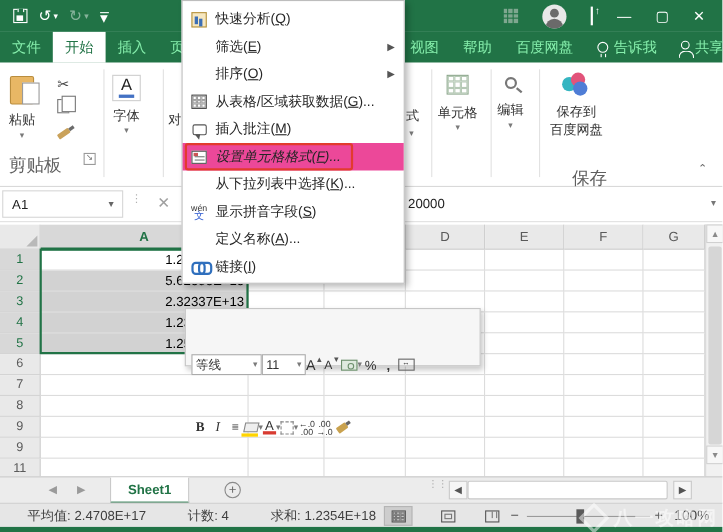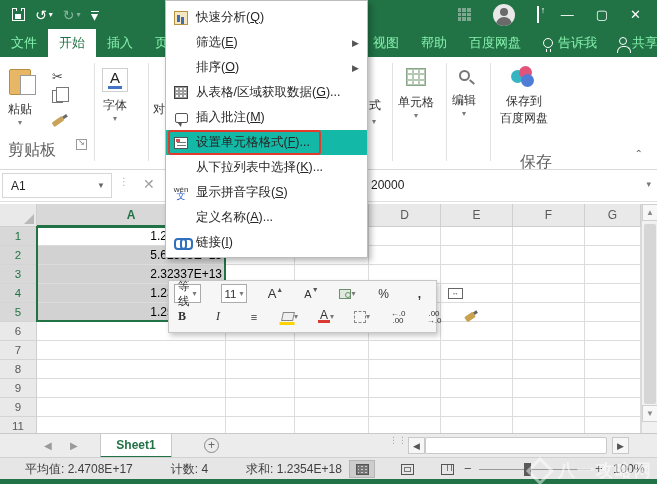--- a/index.html
+++ b/index.html
@@ -86,21 +86,21 @@
   .cell { position:absolute; border-right:1px solid #dcdcdc; border-bottom:1px solid #dcdcdc; font-size:12px; color:#000; display:flex; align-items:center; justify-content:flex-end; padding-right:3px; overflow:hidden; white-space:nowrap; }
   .cell.filled { background:#d2d2d2; }
   .sel-border { position:absolute; border:2px solid #217346; pointer-events:none; }
   .vscroll { position:absolute; right:0; top:204px; width:16px; height:232px; background:#f1f1f1; border-left:1px solid #d9d9d9; }
   .vs-btn { position:absolute; left:0; width:16px; height:17px; background:#f7f7f7; border:1px solid #d0d0d0; color:#8a8a8a; font-size:8px; display:flex; align-items:center; justify-content:center; }
   .vs-thumb { position:absolute; left:2px; top:20px; width:12px; height:180px; background:#d6d6d6; border-radius:2px; }
 
   
   .ctxmenu { position:absolute; left:165px; top:0; width:203px; height:258px; background:#fff; border:1px solid #bdbdbd; box-shadow:3px 3px 6px rgba(0,0,0,.28); z-index:40; padding:4px 0; }
   .mitem { position:relative; height:25px; display:flex; align-items:center; font-size:12.5px; color:#262626; }
-  .mitem.hl { background:#14b8a6; }
+  .mitem.hl { background:#ec4899;font-style:italic; }
   .mi-icon { width:30px; display:flex; justify-content:center; align-items:center; flex:none; }
   .mi-label { white-space:nowrap; }
   .mi-label u { text-decoration:underline; }
   .mi-arrow { position:absolute; right:8px; font-size:9px; color:#555; }
   .red-ring { position:absolute; left:2px; top:0; width:153px; height:25px; border:2px solid #e23b2e; border-radius:3px; pointer-events:none; }
   .ic-qa { width:14px; height:14px; border:1px solid #b5933f; background:#f6e7c0; position:relative; }
   .ic-qa:after { content:""; position:absolute; left:2px; bottom:2px; width:3px; height:7px; background:#3c6fb5; box-shadow:4px 2px 0 0 #3c6fb5; }
   .ic-table { width:14px; height:13px; border:1px solid #3f3f3f; display:grid; grid-template-columns:1fr 1fr 1fr; grid-template-rows:1fr 1fr 1fr; }
   .ic-table i { border:0.5px solid #9f9f9f; }
   .ic-comment { width:13px; height:10px; border:1.5px solid #555; border-radius:2px; position:relative; }
@@ -110,21 +110,21 @@
   .ic-fmt:after { content:""; position:absolute; left:2px; bottom:2px; width:9px; height:1px; background:#777; box-shadow:0 -3px 0 0 #777; }
   .ic-pinyin { display:flex; flex-direction:column; align-items:center; line-height:7px; }
   .ic-pinyin .py { font-size:8px; color:#333; }
   .ic-pinyin .zh { font-size:9px; color:#2f5bd0; }
   .ic-link { width:15px; height:9px; position:relative; }
   .ic-link:before, .ic-link:after { content:""; position:absolute; top:0; width:9px; height:8px; border:2px solid #2f6fbd; border-radius:4px; }
   .ic-link:before { left:0; } .ic-link:after { left:6px; }
 
   
   .minitb { position:absolute; left:168px; top:280px; width:269px; height:53px; background:#f6f6f6; border:1px solid #c6c6c6; box-shadow:2px 3px 5px rgba(0,0,0,.22); z-index:30; padding:3px 5px; font-size:12px; color:#333; }
-  .mtb-row { height:23px; display:flex; align-items:flex-start; gap:20px; }
+  .mtb-row { height:23px; display:flex; align-items:flex-end; gap:0;margin-top:34px; }
   .combo { background:#fff; border:1px solid #ababab; height:19px; display:flex; align-items:center; justify-content:space-between; padding:0 3px; font-size:11.5px; }
   .combo .rcaret { margin-left:3px; }
   .mtb-btn { display:flex; align-items:center; justify-content:center; min-width:16px; height:19px; color:#333; }
   .fsz-up { font-size:13px; position:relative; }
   .fsz-up sup, .fsz-dn sup { font-size:7px; position:relative; top:-4px; color:#555; }
   .fsz-dn { font-size:11px; }
   .acct { width:15px; height:10px; background:#dfeadf; border:1px solid #6d8f6d; position:relative; }
   .acct:after { content:""; position:absolute; left:5px; top:2px; width:4px; height:4px; border-radius:50%; border:1px solid #6d8f6d; }
   .mergeic { width:15px; height:11px; border:1px solid #666; position:relative; font-size:7px; }
   .mergeic:after { content:"↔"; position:absolute; left:3px; top:0px; color:#444; }

